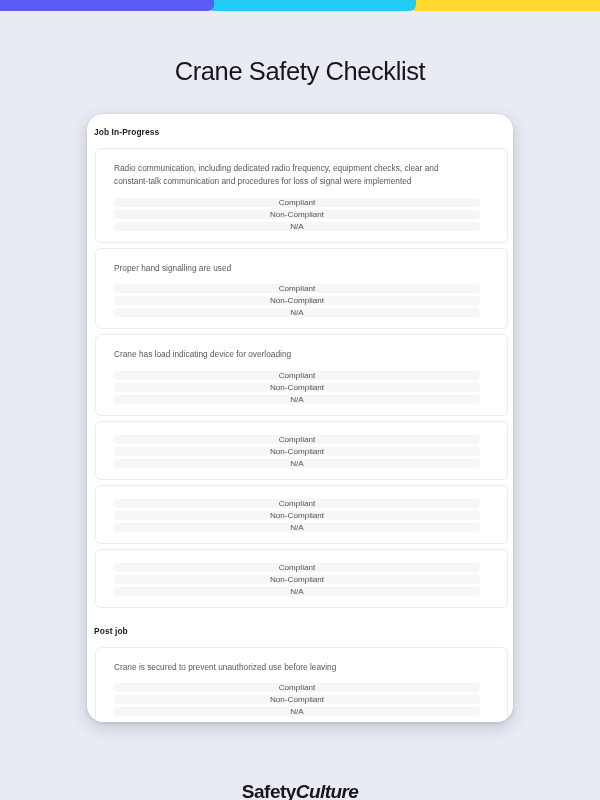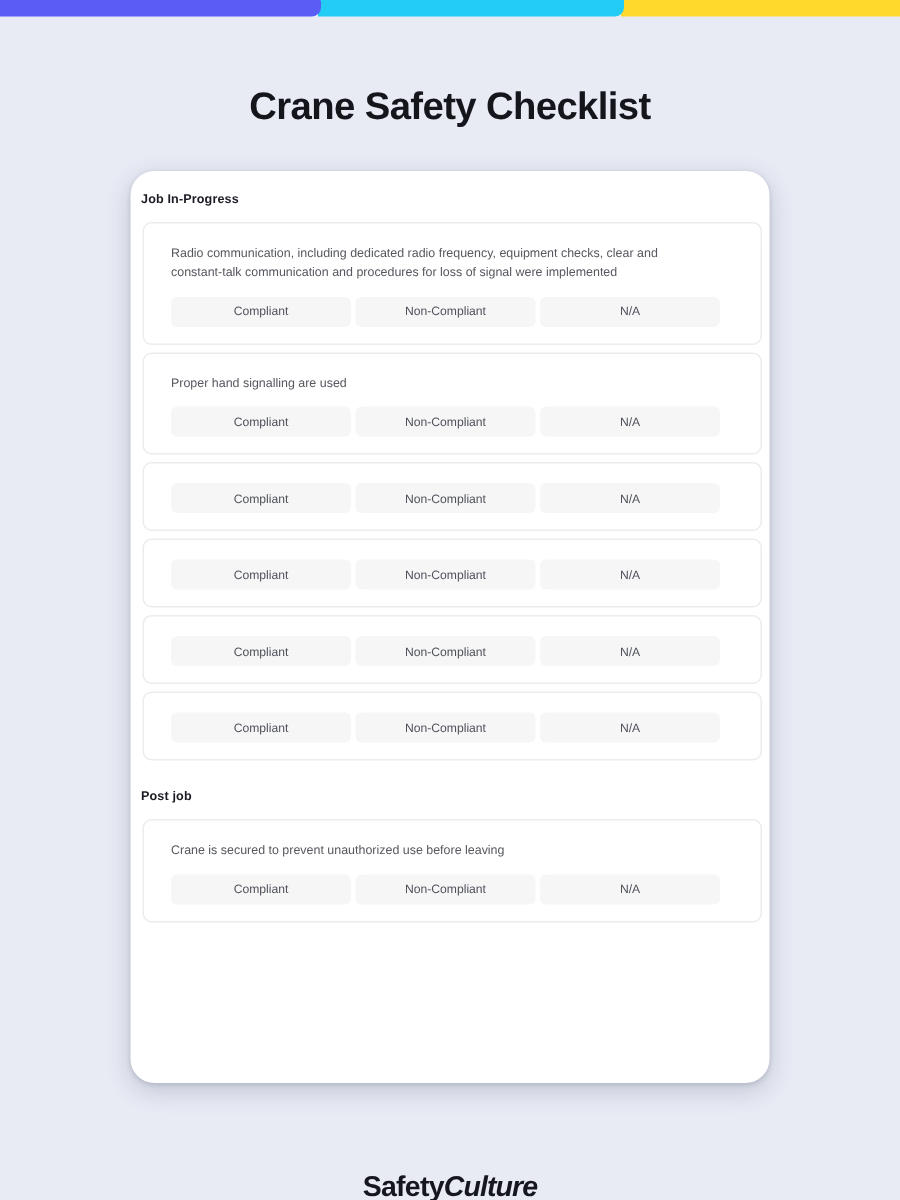--- a/index.html
+++ b/index.html
@@ -48,21 +48,21 @@
   }
 
   
   .page-title {
     position: absolute;
     top: 57px;
     left: 0;
     width: 600px;
     text-align: center;
     font-size: 25.5px;
-    font-weight: 700;
+    font-weight: 400;
     letter-spacing: -0.4px;
     color: #15161c;
   }
 
   
   .panel {
     position: absolute;
     left: 87px;
     top: 114px;
     width: 426px;
@@ -97,20 +97,21 @@
     color: #56585f;
     line-height: 1.62;
     padding: 0 18px 0 18px;
     margin-bottom: 9px;
   }
 
   .btn-row {
     display: flex;
     gap: 3px;
     padding: 0 10px 0 18px;
+    flex-direction: column;
   }
   .btn {
     flex: 1;
     height: 20px;
     background: #f6f6f7;
     border-radius: 4px;
     display: flex;
     align-items: center;
     justify-content: center;
     font-size: 8.1px;
@@ -182,20 +183,21 @@
     <div class="card">
       <div class="q-text">Proper hand signalling are used</div>
       <div class="btn-row">
         <div class="btn">Compliant</div>
         <div class="btn">Non-Compliant</div>
         <div class="btn">N/A</div>
       </div>
     </div>
 
     <div class="card">
+      <div class="q-text">Crane has load indicating device for overloading</div>
       <div class="btn-row">
         <div class="btn">Compliant</div>
         <div class="btn">Non-Compliant</div>
         <div class="btn">N/A</div>
       </div>
     </div>
 
     <div class="card">
       <div class="btn-row">
         <div class="btn">Compliant</div>

